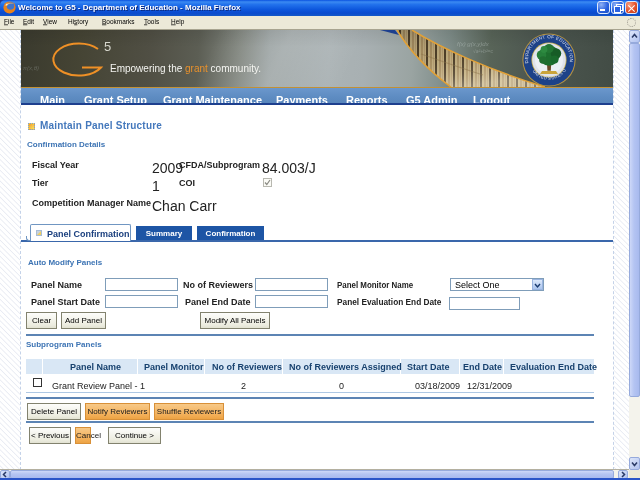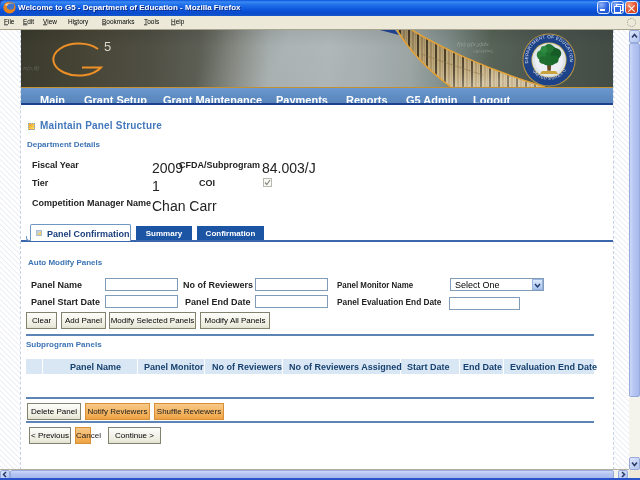--- a/index.html
+++ b/index.html
@@ -150,20 +150,21 @@
 
           <path d="M 400 24 C 420 31 440 38 462 45" stroke="#8a7048" stroke-width="1.2" fill="none" opacity="0.45"></path>
 
           <text x="436" y="16" font-size="6" fill="#cfd8d6" opacity="0.38" font-style="italic">f(x) g(x,y)dx</text>
           <text x="452" y="23" font-size="5" fill="#c8d2d0" opacity="0.35" font-style="italic">√a²+b²=c</text>
           <text x="2" y="40" font-size="6" fill="#c8d2d0" opacity="0.25" font-style="italic">π(x,θ)</text>
 
           <path d="M 77 19 A 25.5 16 0 1 0 80 37.5 L 61 37.5" fill="none" stroke="#ef9026" stroke-width="2"></path>
         </svg>
         <div id="g5-five">5</div>
+        <div id="tagline">Empowering the <b>grant</b> community.</div>
         <svg style="position:absolute;left:501px;top:3px" width="54" height="54" viewBox="0 0 54 54">
           <circle cx="27" cy="27" r="26.6" fill="#b89440"></circle>
           <circle cx="27" cy="27" r="25.6" fill="#1d4288"></circle>
           <circle cx="27" cy="27" r="17.6" fill="#c8b050"></circle>
           <circle cx="27" cy="27" r="16.8" fill="#dfe3ea"></circle>
           <circle cx="27" cy="27" r="14" fill="#ecf0f4"></circle>
           <defs>
             <path id="toparc" d="M 7.5 34 A 21 21 0 1 1 46.5 34"></path>
             <path id="botarc" d="M 9.5 36.5 A 20 20 0 0 0 44.5 36.5"></path>
           </defs>
@@ -187,30 +188,30 @@
         <span style="left:142px">Grant Maintenance</span>
         <span style="left:255px">Payments</span>
         <span style="left:325px">Reports</span>
         <span style="left:385px">G5 Admin</span>
         <span style="left:452px">Logout</span>
       </div>
       <div id="navline"></div>
 
       <div id="hdr-icon"></div>
       <div id="hdr-text">Maintain Panel Structure</div>
-      <div class="bh" style="left:6px; top:110px;">Department Details</div>
+      <div class="bh" style="left:6px; top:110px;">Confirmation Details</div>
 
       <div class="t9b" style="left:11px; top:130px;">Fiscal Year</div>
       <div class="t9" style="left:131px; top:130px;">2009</div>
       <div class="t9b" style="left:158px; top:130px;">CFDA/Subprogram</div>
       <div class="t9" style="left:241px; top:130px;">84.003/J</div>
 
       <div class="t9b" style="left:11px; top:148px;text-align:right;">Tier</div>
       <div class="t9" style="left:131px; top:148px;">1</div>
-      <div class="t9b" style="left:158px; top:148px;margin-left:20px;">COI</div>
+      <div class="t9b" style="left:158px; top:148px;">COI</div>
       <div class="abs" style="left:242px; top:148px; width:9px; height:9px; border:1px solid #b8b8b0; background:#fbfbf6;">
         <svg width="7" height="7" viewBox="0 0 7 7" style="position:absolute;left:0;top:0">
             <path d="M1 3.5 L2.8 5.5 L6 1" stroke="#8a8a84" stroke-width="1.2" fill="none"></path>
           </svg>
       </div>
 
       <div class="t9b" style="left:11px; top:168px;">Competition Manager Name</div>
       <div class="t9" style="left:131px; top:168px;">Chan Carr</div>
 
       <div id="tabcurve"></div>
@@ -240,21 +241,20 @@
 
       <div class="t9b" style="left:10px; top:267px;">Panel Start Date</div>
       <input class="tb" style="left: 84px; top: 265px; width: 73px;">
       <div class="t9b" style="left:164px; top:267px;">Panel End Date</div>
       <input class="tb" style="left: 234px; top: 265px; width: 73px;">
       <div class="t9b" style="left:316px; top:267px; transform:scaleX(0.92); transform-origin:0 0;">Panel Evaluation End Date</div>
       <input class="tb" style="left: 428px; top: 267px; width: 71px;">
 
       <div class="gbtn" style="left:5px; top:282px; width:31px;">Clear</div>
       <div class="gbtn" style="left:40px; top:282px; width:45px;">Add Panel</div>
-      <div class="gbtn" style="left:88px; top:282px; width:87px;">Modify Selected Panels</div>
       <div class="gbtn" style="left:179px; top:282px; width:70px;">Modify All Panels</div>
 
       <div class="hr" style="top:304px;"></div>
 
       <div class="bh" style="left:5px; top:310px;">Subprogram Panels</div>
 
       <div id="tblhead">
         <i style="left:16px"></i>
           <i style="left:111px"></i>
           <i style="left:178px"></i>
@@ -263,20 +263,28 @@
           <i style="left:433px"></i>
           <i style="left:477px"></i>
         <span style="left:44px">Panel Name</span>
         <span style="left:118px">Panel Monitor</span>
         <span style="left:186px">No of Reviewers</span>
         <span style="left:263px">No of Reviewers Assigned</span>
         <span style="left:381px">Start Date</span>
         <span style="left:437px">End Date</span>
         <span style="left:484px">Evaluation End Date</span>
       </div>
+      <div id="tblrow">
+        <span style="left:7px; top:4px; width:9px; height:9px; border:1px solid #333; background:#fff;"></span>
+        <span style="left:26px">Grant Review Panel - 1</span>
+        <span style="left:215px">2</span>
+        <span style="left:313px">0</span>
+        <span style="left:389px">03/18/2009</span>
+        <span style="left:441px">12/31/2009</span>
+      </div>
       <div class="hr" style="top:367px;"></div>
 
       <div class="gbtn" style="left:6px; top:373px; width:54px;">Delete Panel</div>
       <div class="obtn" style="left:64px; top:373px; width:65px;">Notify Reviewers</div>
       <div class="obtn" style="left:133px; top:373px; width:70px;">Shuffle Reviewers</div>
 
       <div class="hr" style="top:391px;"></div>
 
       <div class="gbtn" style="left:8px; top:397px; width:42px;">&lt; Previous</div>
       <div class="obtn" style="left:54px; top:397px; width:16px;">Cancel</div>

